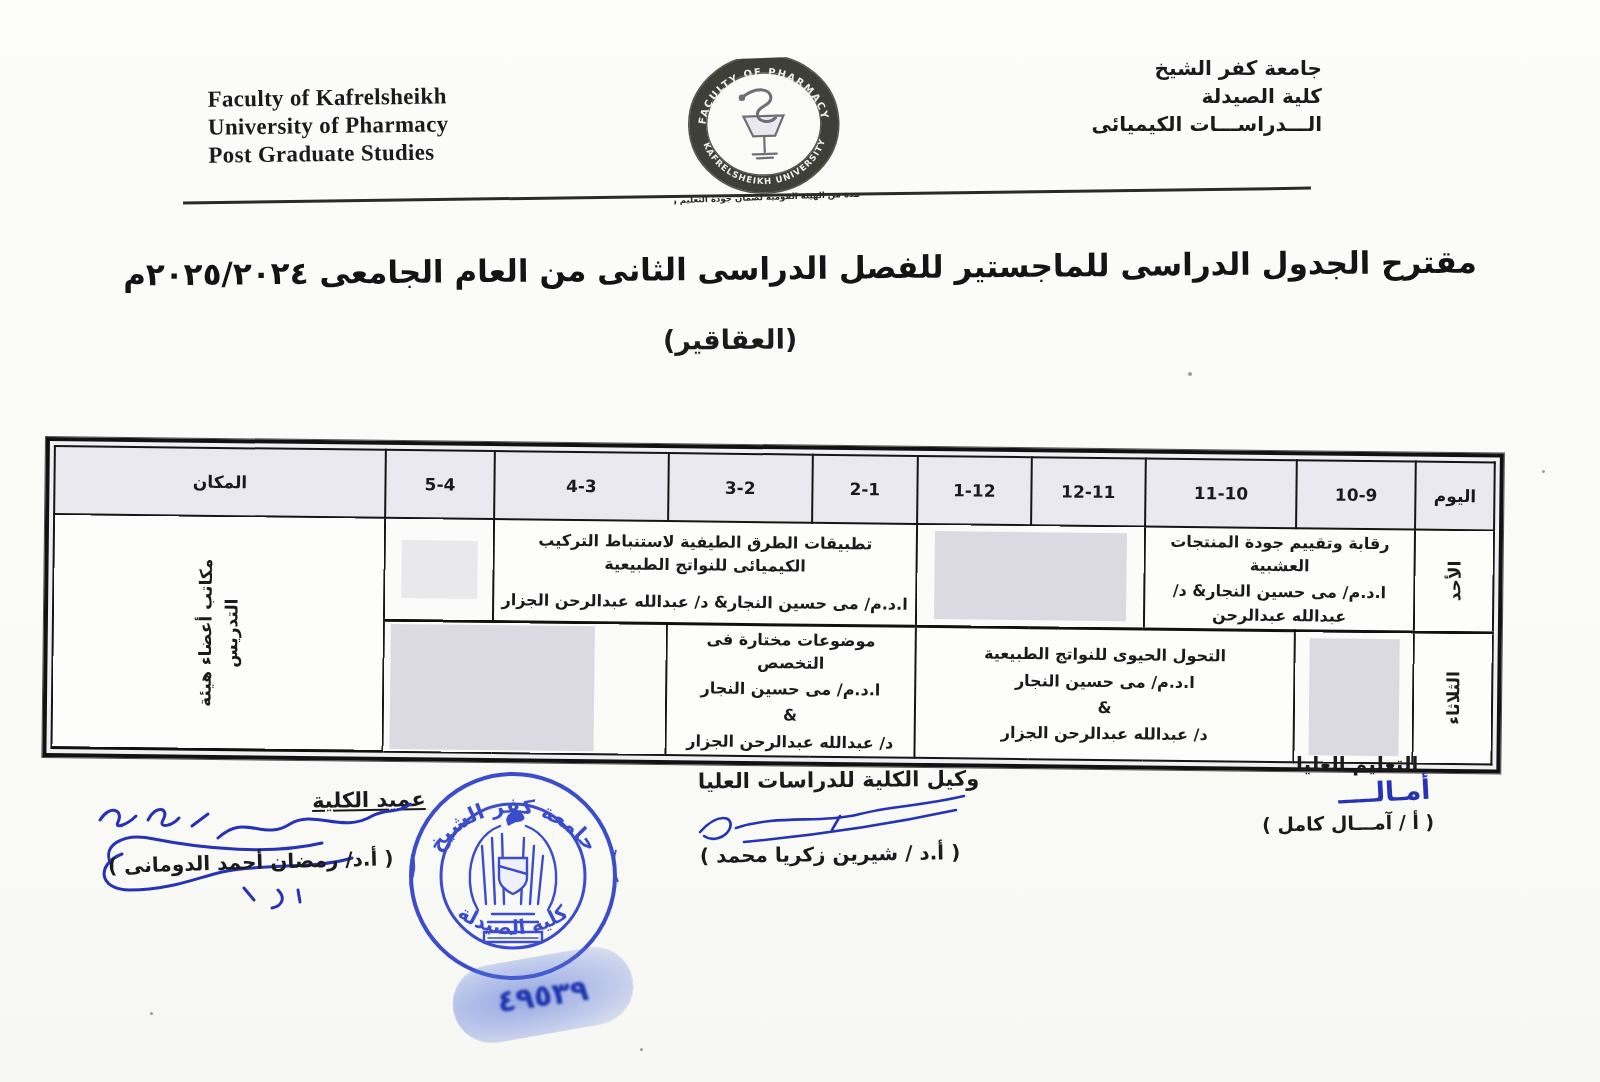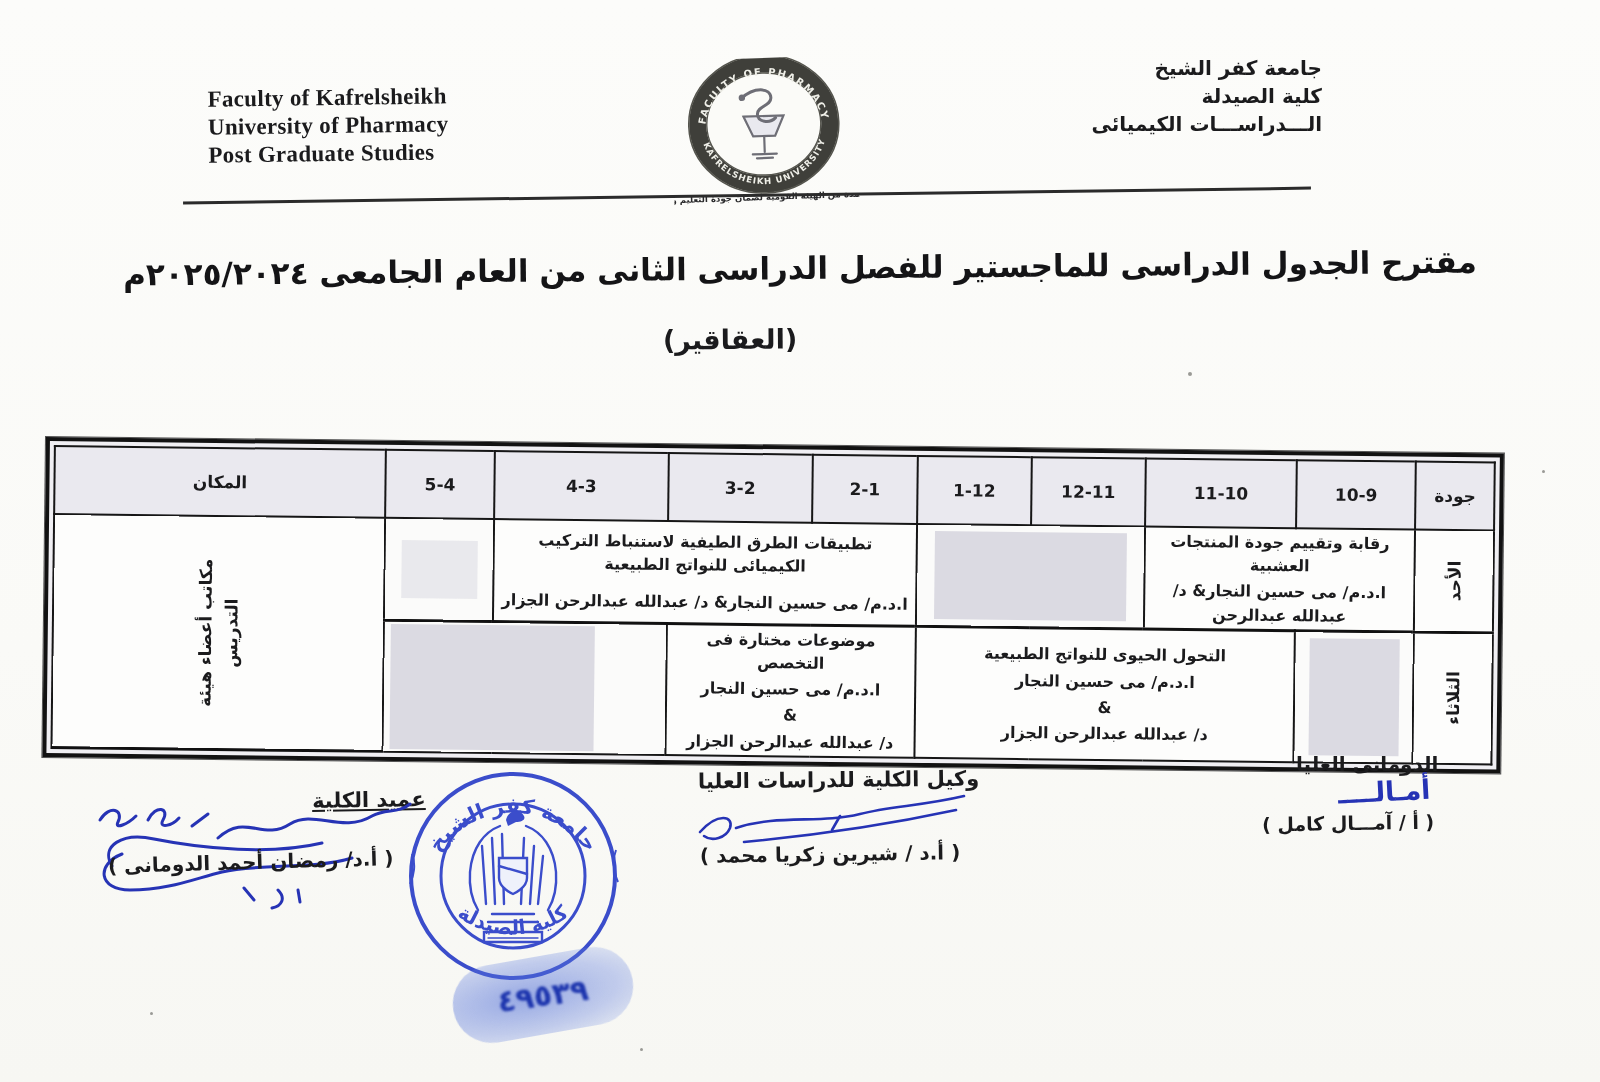--- a/index.html
+++ b/index.html
@@ -157,21 +157,21 @@
           <col style="width:113px">
             <col style="width:113px">
             <col style="width:104px">
           <col style="width:143px">
             <col style="width:172px">
             <col style="width:108px">
           <col style="width:328px">
         </colgroup>
         <thead>
           <tr data-interactable="false">
-            <th data-interactable="false">جودة</th>
+            <th data-interactable="false">اليوم</th>
             <th data-interactable="false">10-9</th>
             <th data-interactable="false">11-10</th>
             <th data-interactable="false">12-11</th>
             <th data-interactable="false">1-12</th>
             <th data-interactable="false">2-1</th>
             <th data-interactable="false">3-2</th>
             <th data-interactable="false">4-3</th>
             <th data-interactable="false">5-4</th>
             <th data-interactable="false">المكان</th>
           </tr>
@@ -246,21 +246,21 @@
   <svg class="sig-svg vice-sig" viewBox="0 0 290 62" data-interactable="false">
     <g fill="none" stroke="#2633b5" stroke-width="2.6" stroke-linecap="round">
       <path d="M 12,44 c 18,-20 34,-16 30,-4 c -4,10 -18,14 -26,8"></path>
       <path d="M 48,40 c 42,-14 84,-4 124,-14 c 30,-8 62,-8 104,-18"></path>
       <path d="M 152,28 l -8,14"></path>
       <path d="M 56,54 c 64,-6 128,-14 212,-32"></path>
     </g>
   </svg>
   <div class="sig-name vice-name" data-interactable="false">( أ.د / شيرين زكريا محمد )</div>
 
-  <div class="sig-title pg-title" data-interactable="false">الدومانى العليا</div>
+  <div class="sig-title pg-title" data-interactable="false">التعليم العليا</div>
   <div class="pg-hand" data-interactable="false">أمـالــــ</div>
   <div class="sig-name pg-name" data-interactable="false">( أ / آمـــال كامل )</div>
 
   <svg class="stamp-round" viewBox="0 0 234 256" data-interactable="false">
     <defs>
       <path id="stArcT" d="M 32,124 A 88,88 0 0 1 202,124"></path>
       <path id="stArcB" d="M 26,110 A 94,94 0 0 0 208,110"></path>
     </defs>
     <g stroke="#2b3fc8" fill="none">
       <circle cx="117" cy="122" r="102" stroke-width="4"></circle>

